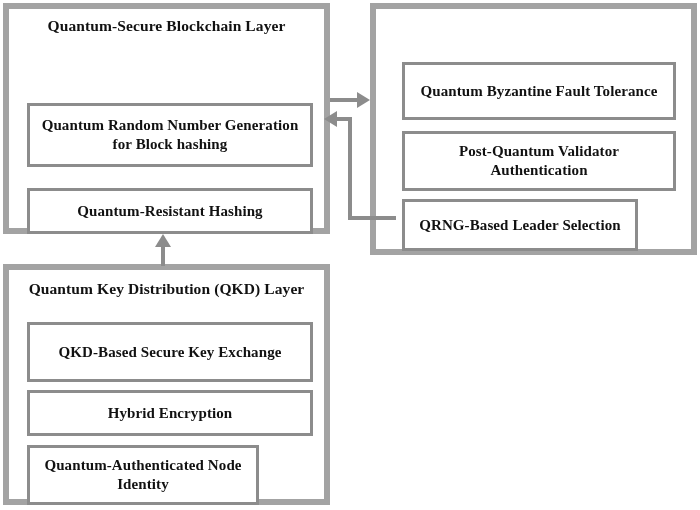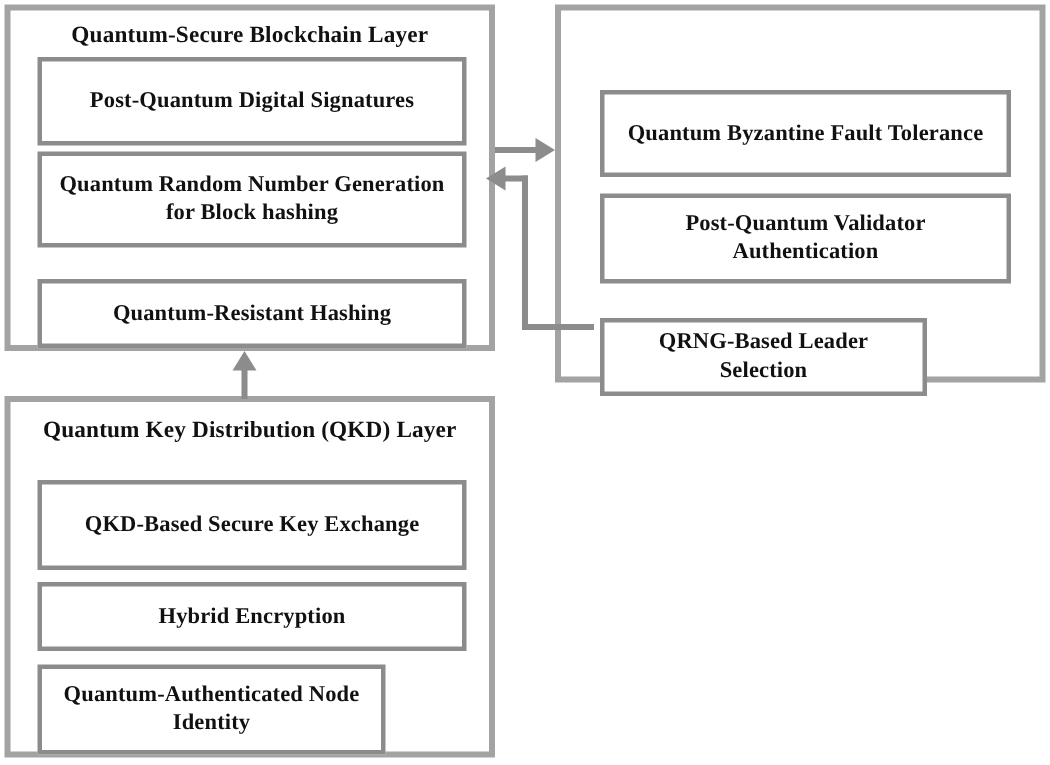--- a/index.html
+++ b/index.html
@@ -13,21 +13,21 @@
     height: 510px;
     background: #ffffff;
     font-family: "Liberation Serif", "DejaVu Serif", serif;
     overflow: hidden;
   }
 
   
   .layer-box {
     position: absolute;
     box-sizing: border-box;
-    border: 4px solid #a3a3a3;
+    border: 6px solid #a3a3a3;
     background: #ffffff;
   }
   .layer-title {
     position: absolute;
     left: 0;
     right: 0;
     text-align: center;
     font-weight: bold;
     color: #111111;
     font-size: 15.5px;
@@ -92,44 +92,41 @@
   }
 </style>
 </head>
 <body>
 
 <div id="canvas">
 
   <div class="layer-box" style="left:3px; top:3px; width:327px; height:231px;">
     <div class="layer-title" style="top:7px;">Quantum-Secure Blockchain Layer</div>
 
-    <div class="comp-box" style="left:18px; top:31px; width:286px; height:59px;">
-      <span class="comp-label">Post-Quantum Digital Signatures</span>
-    </div>
 
     <div class="comp-box" style="left:18px; top:94px; width:286px; height:64px;">
       <span class="comp-label">Quantum Random Number Generation for Block hashing</span>
     </div>
 
     <div class="comp-box" style="left:18px; top:179px; width:286px; height:46px;">
       <span class="comp-label">Quantum-Resistant Hashing</span>
     </div>
   </div>
 
   <div class="layer-box" style="left:370px; top:3px; width:327px; height:252px;">
 
     <div class="comp-box" style="left:26px; top:53px; width:274px; height:58px;">
       <span class="comp-label">Quantum Byzantine Fault Tolerance</span>
     </div>
 
     <div class="comp-box" style="left:26px; top:122px; width:274px; height:60px;">
       <span class="comp-label">Post-Quantum Validator Authentication</span>
     </div>
 
-    <div class="comp-box" style="left:26px; top:190px; width:218px; height:52px;margin-top:15px;">
+    <div class="comp-box" style="left:26px; top:190px; width:236px; height:52px;">
       <span class="comp-label">QRNG-Based Leader Selection</span>
     </div>
   </div>
 
   <div class="layer-box" style="left:3px; top:264px; width:327px; height:241px;">
     <div class="layer-title" style="top:9px; padding:0 12px;">Quantum Key Distribution (QKD) Layer</div>
 
     <div class="comp-box" style="left:18px; top:52px; width:286px; height:60px;text-align:center;">
       <span class="comp-label">QKD-Based Secure Key Exchange</span>
     </div>

